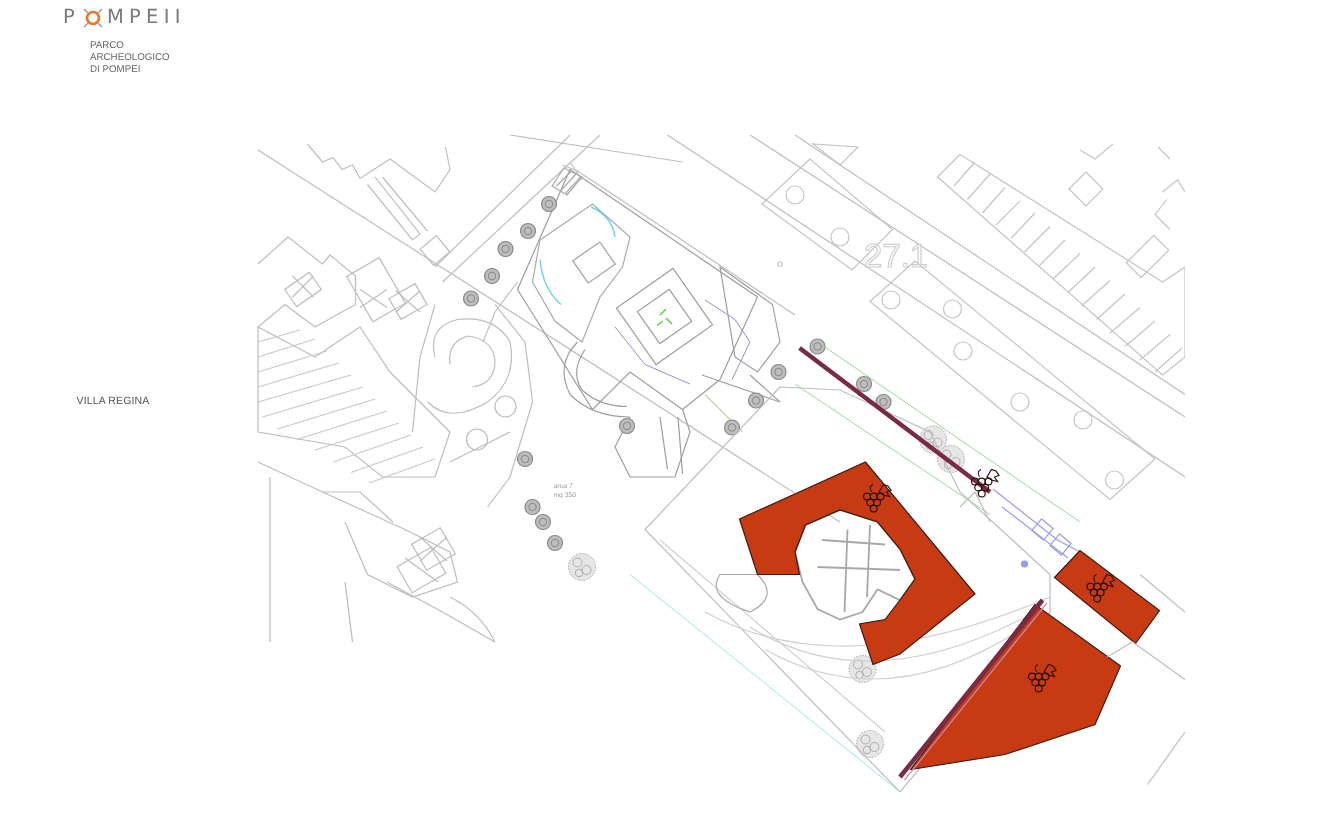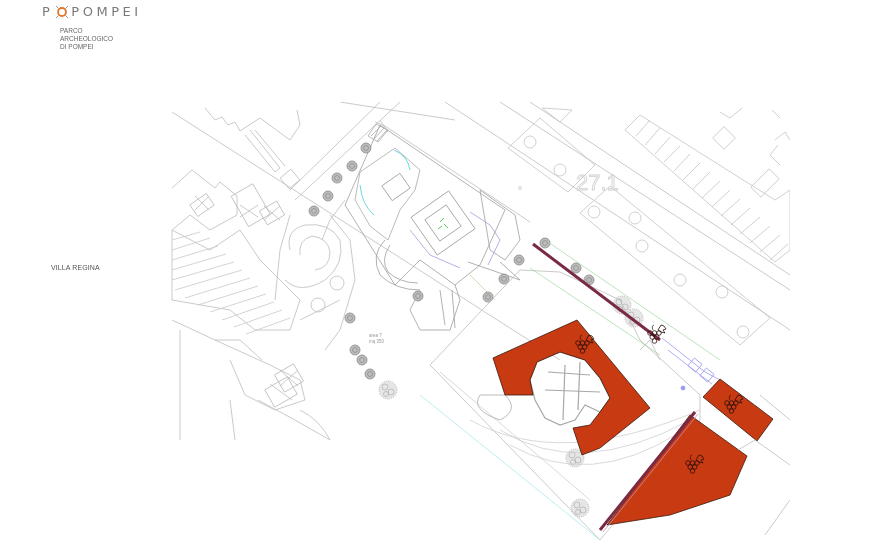--- a/index.html
+++ b/index.html
@@ -3,41 +3,41 @@
 <meta charset="utf-8">
 <style>
   html, body { margin:0; padding:0; background:#ffffff; }
   body { width:878px; height:550px; position:relative; overflow:hidden; font-family:"Liberation Sans", sans-serif; }
   .logo { position:absolute; left:42px; top:4px; }
   .logo-word { display:flex; align-items:center; gap:3px; font-family:"DejaVu Sans", sans-serif; font-size:13px; letter-spacing:3.5px; color:#7a7a7a; }
   .logo-o { width:12px; height:12px; position:relative; display:inline-block; }
   .logo-sub { margin-top:8px; margin-left:18px; font-size:6.5px; line-height:8px; color:#666; text-transform:uppercase; }
   .logo-sub div { white-space:nowrap; }
   .site-label { position:absolute; left:51px; top:264px; font-size:7px; color:#555; text-transform:uppercase; letter-spacing:0.1px; }
-  .map { position:absolute; left:165px; top:102px; width:625px; height:438px;text-decoration:underline; }
+  .map { position:absolute; left:165px; top:90px; width:625px; height:438px;text-decoration:underline; }
   svg text { font-family:"Liberation Sans", sans-serif; }
 </style>
 </head>
 <body>
 
 <div class="logo">
   <div class="logo-word">
     <span>P</span>
     <span class="logo-o">
       <svg width="14" height="14" viewBox="0 0 14 14" style="position:absolute;left:-1px;top:-1px">
         <circle cx="7" cy="7" r="4" fill="none" stroke="#e8762c" stroke-width="1.8"></circle>
         <g stroke="#9a9a9a" stroke-width="1">
           <line x1="1" y1="1" x2="3.5" y2="3.5"></line>
             <line x1="13" y1="1" x2="10.5" y2="3.5"></line>
           <line x1="1" y1="13" x2="3.5" y2="10.5"></line>
             <line x1="13" y1="13" x2="10.5" y2="10.5"></line>
         </g>
       </svg>
     </span>
-    <span>POMPEI</span>
+    <span>MPEII</span>
   </div>
   <div class="logo-sub">
     <div>PARCO</div>
     <div>ARCHEOLOGICO</div>
     <div>DI POMPEI</div>
   </div>
 </div>
 
 <div class="site-label">VILLA REGINA</div>
 

